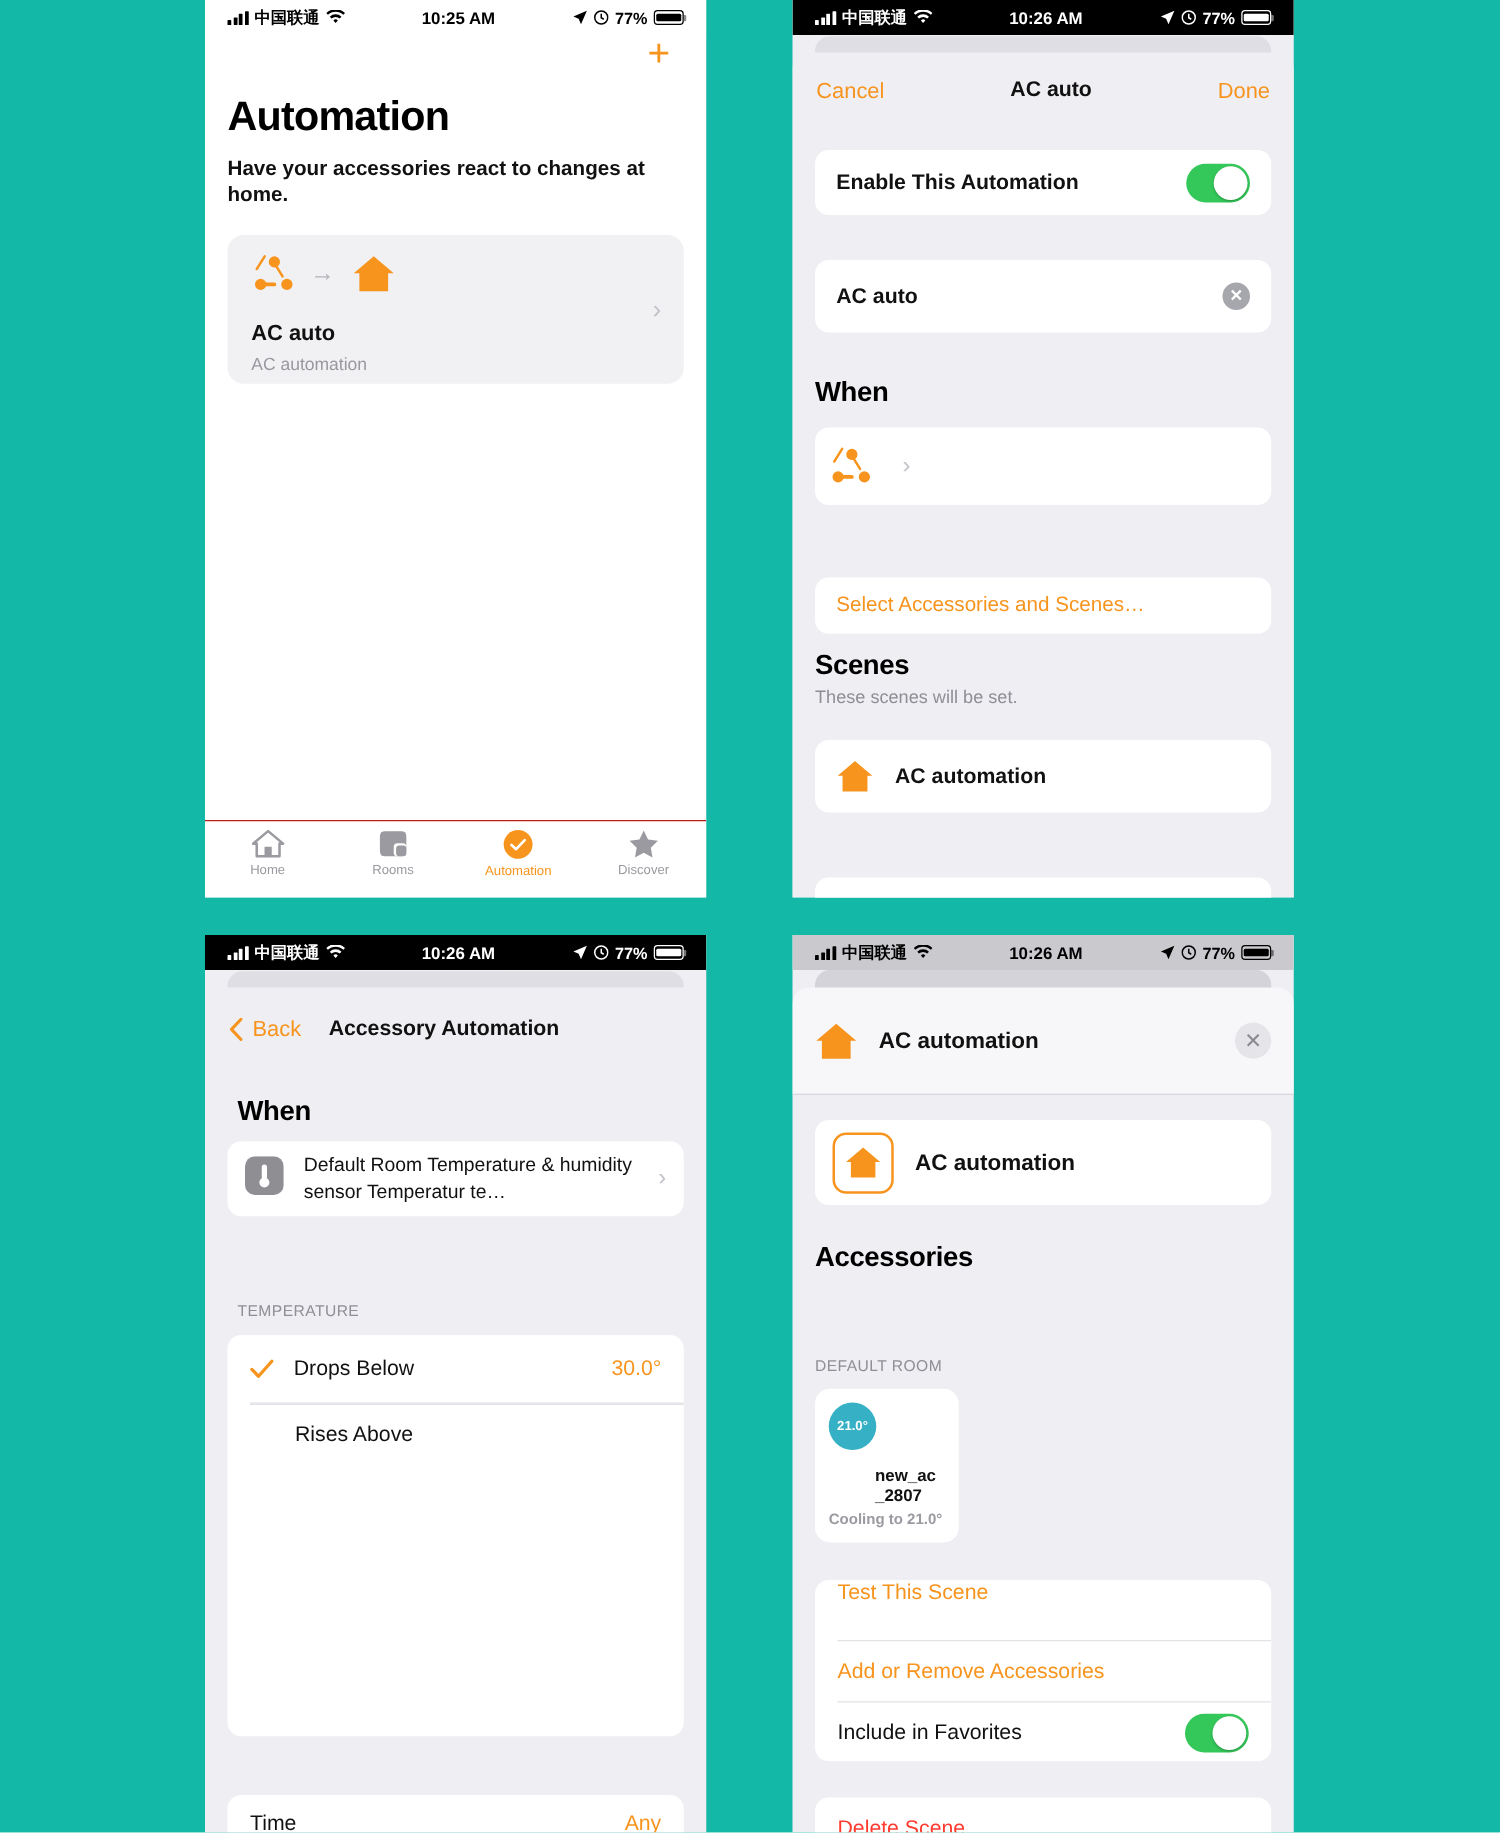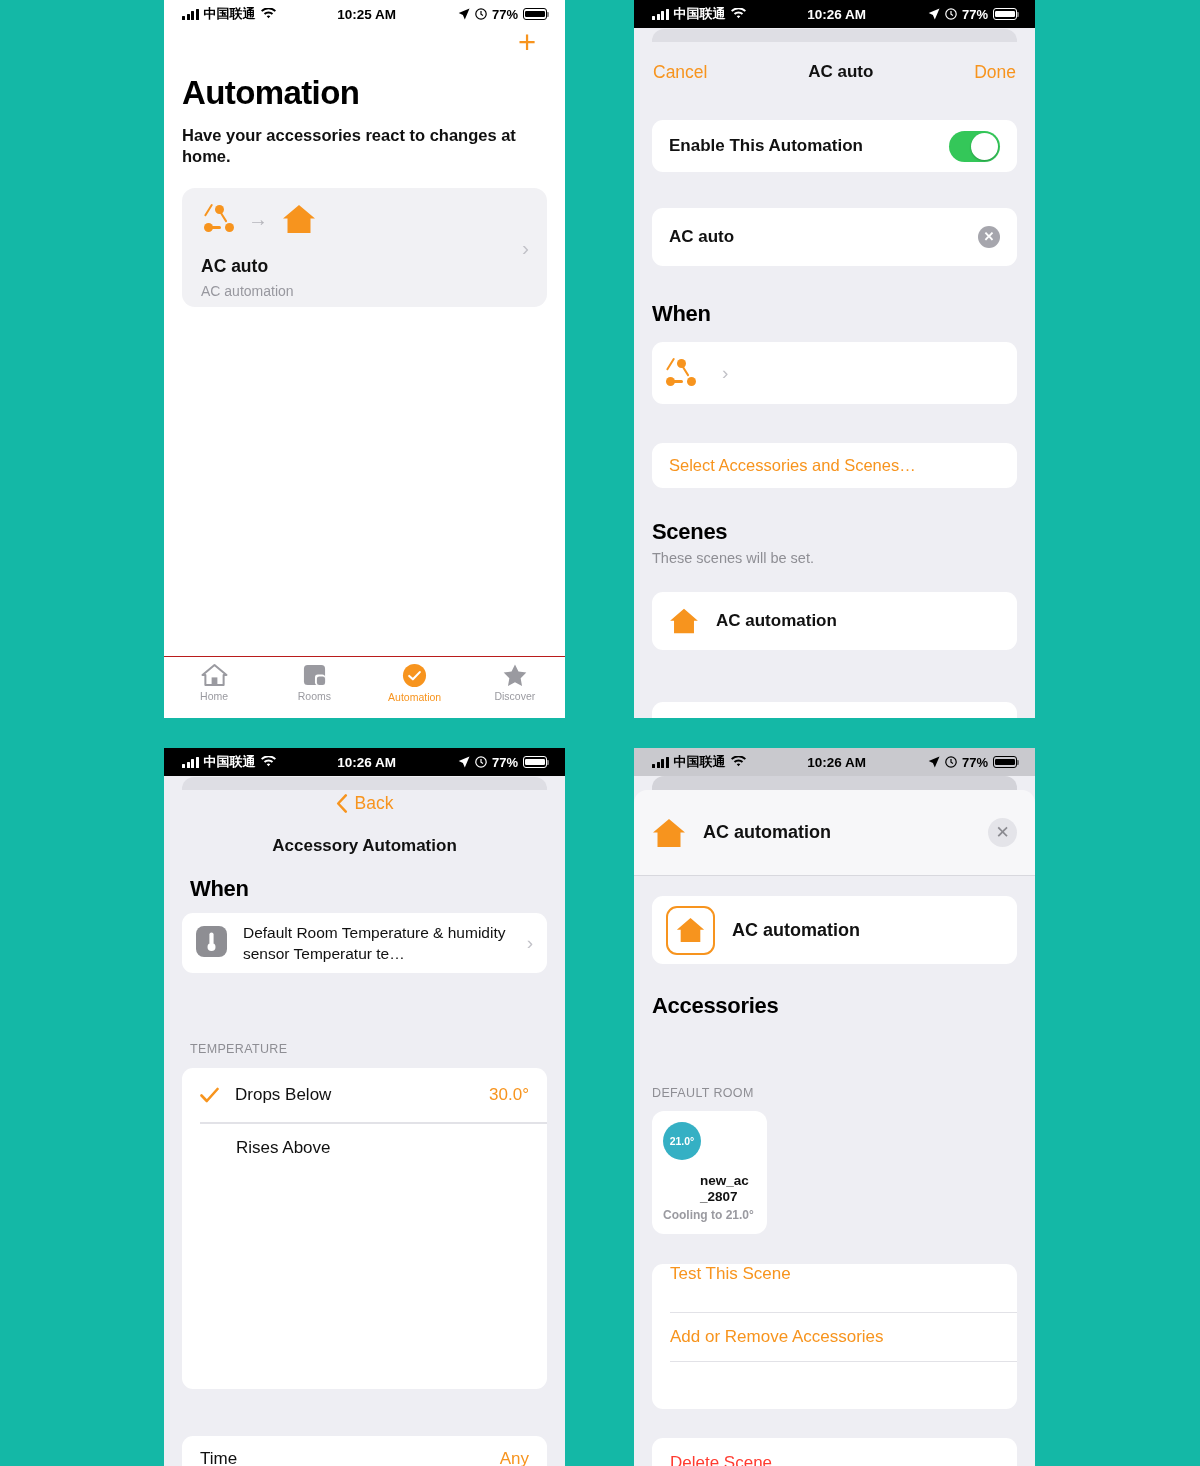--- a/index.html
+++ b/index.html
@@ -301,21 +301,21 @@
           <i class="e1"></i>
             <i class="e2"></i>
             <i class="e3"></i>
           <b class="n1"></b>
             <b class="n2"></b>
             <b class="n3"></b>
         </div>
         <div class="chev-g" style="margin-left:8px;">›</div>
       </div>
 
-      <div class="wcard" style="position:absolute; left:18px; top:401px; width:365px; height:45px; display:flex; align-items:center; padding:0 17px;">
+      <div class="wcard" style="position:absolute; left:18px; top:420px; width:365px; height:45px; display:flex; align-items:center; padding:0 17px;">
         <div style="font-size:16.5px; color:#f7941e;">Select Accessories and Scenes…</div>
       </div>
 
       <div class="sec-head" style="position:absolute; left:18px; top:477px;">Scenes</div>
       <div class="sec-sub" style="position:absolute; left:18px; top:508px;">These scenes will be set.</div>
 
       <div class="wcard" style="position:absolute; left:18px; top:550px; width:365px; height:58px; display:flex; align-items:center; padding:0 17px; gap:17px;">
         <svg width="30" height="26" viewBox="0 0 34 30">
             <path d="M17 1 33 14.6h-4.5V29h-23V14.6H1z" fill="#f7941e"></path>
           </svg>
@@ -352,21 +352,21 @@
         <div class="pct">77%</div>
         <div class="batt">
             <span></span>
           </div>
       </div>
     </div>
 
     <div class="behind-card" style="left:18px; top:29px; right:18px; height:40px;"></div>
     <div class="sheet" style="left:0; top:42px; width:401px; height:676px;">
 
-      <div class="sheet-nav" style="height:66px; justify-content:flex-end; gap:22px;flex-direction:column;">
+      <div class="sheet-nav" style="height:66px; justify-content:flex-start; gap:22px;">
         <div style="display:flex; align-items:center; gap:7px;">
           <svg width="12" height="19" viewBox="0 0 12 20">
               <path d="M10 1.5 2 10l8 8.5" fill="none" stroke="#f7941e" stroke-width="2.6" stroke-linecap="round" stroke-linejoin="round"></path>
             </svg>
           <div class="nav-btn">Back</div>
         </div>
         <div class="nav-title">Accessory Automation</div>
       </div>
 
       <div class="sec-head" style="position:absolute; left:26px; top:86px;">When</div>
@@ -475,20 +475,26 @@
 
     <div class="wcard" style="position:absolute; left:18px; top:516px; width:365px; height:145px; overflow:hidden;">
       <div style="height:48px; display:flex; align-items:flex-start; padding:0 18px;">
         <div class="list-link">Test This Scene</div>
       </div>
       <div class="hr" style="margin-left:18px;"></div>
       <div style="height:48px; display:flex; align-items:center; padding:0 18px;">
         <div class="list-link">Add or Remove Accessories</div>
       </div>
       <div class="hr" style="margin-left:18px;"></div>
+      <div style="height:48px; display:flex; align-items:center; justify-content:space-between; padding:0 18px;">
+        <div class="row-title" style="font-weight:normal;">Include in Favorites</div>
+        <div class="toggle">
+            <span></span>
+          </div>
+      </div>
     </div>
 
     <div class="wcard" style="position:absolute; left:18px; top:690px; width:365px; height:40px; display:flex; align-items:flex-end; padding:0 18px 5px 18px;">
       <div class="list-del">Delete Scene</div>
     </div>
   </div>
 
 </div>
 
 </body></html>

